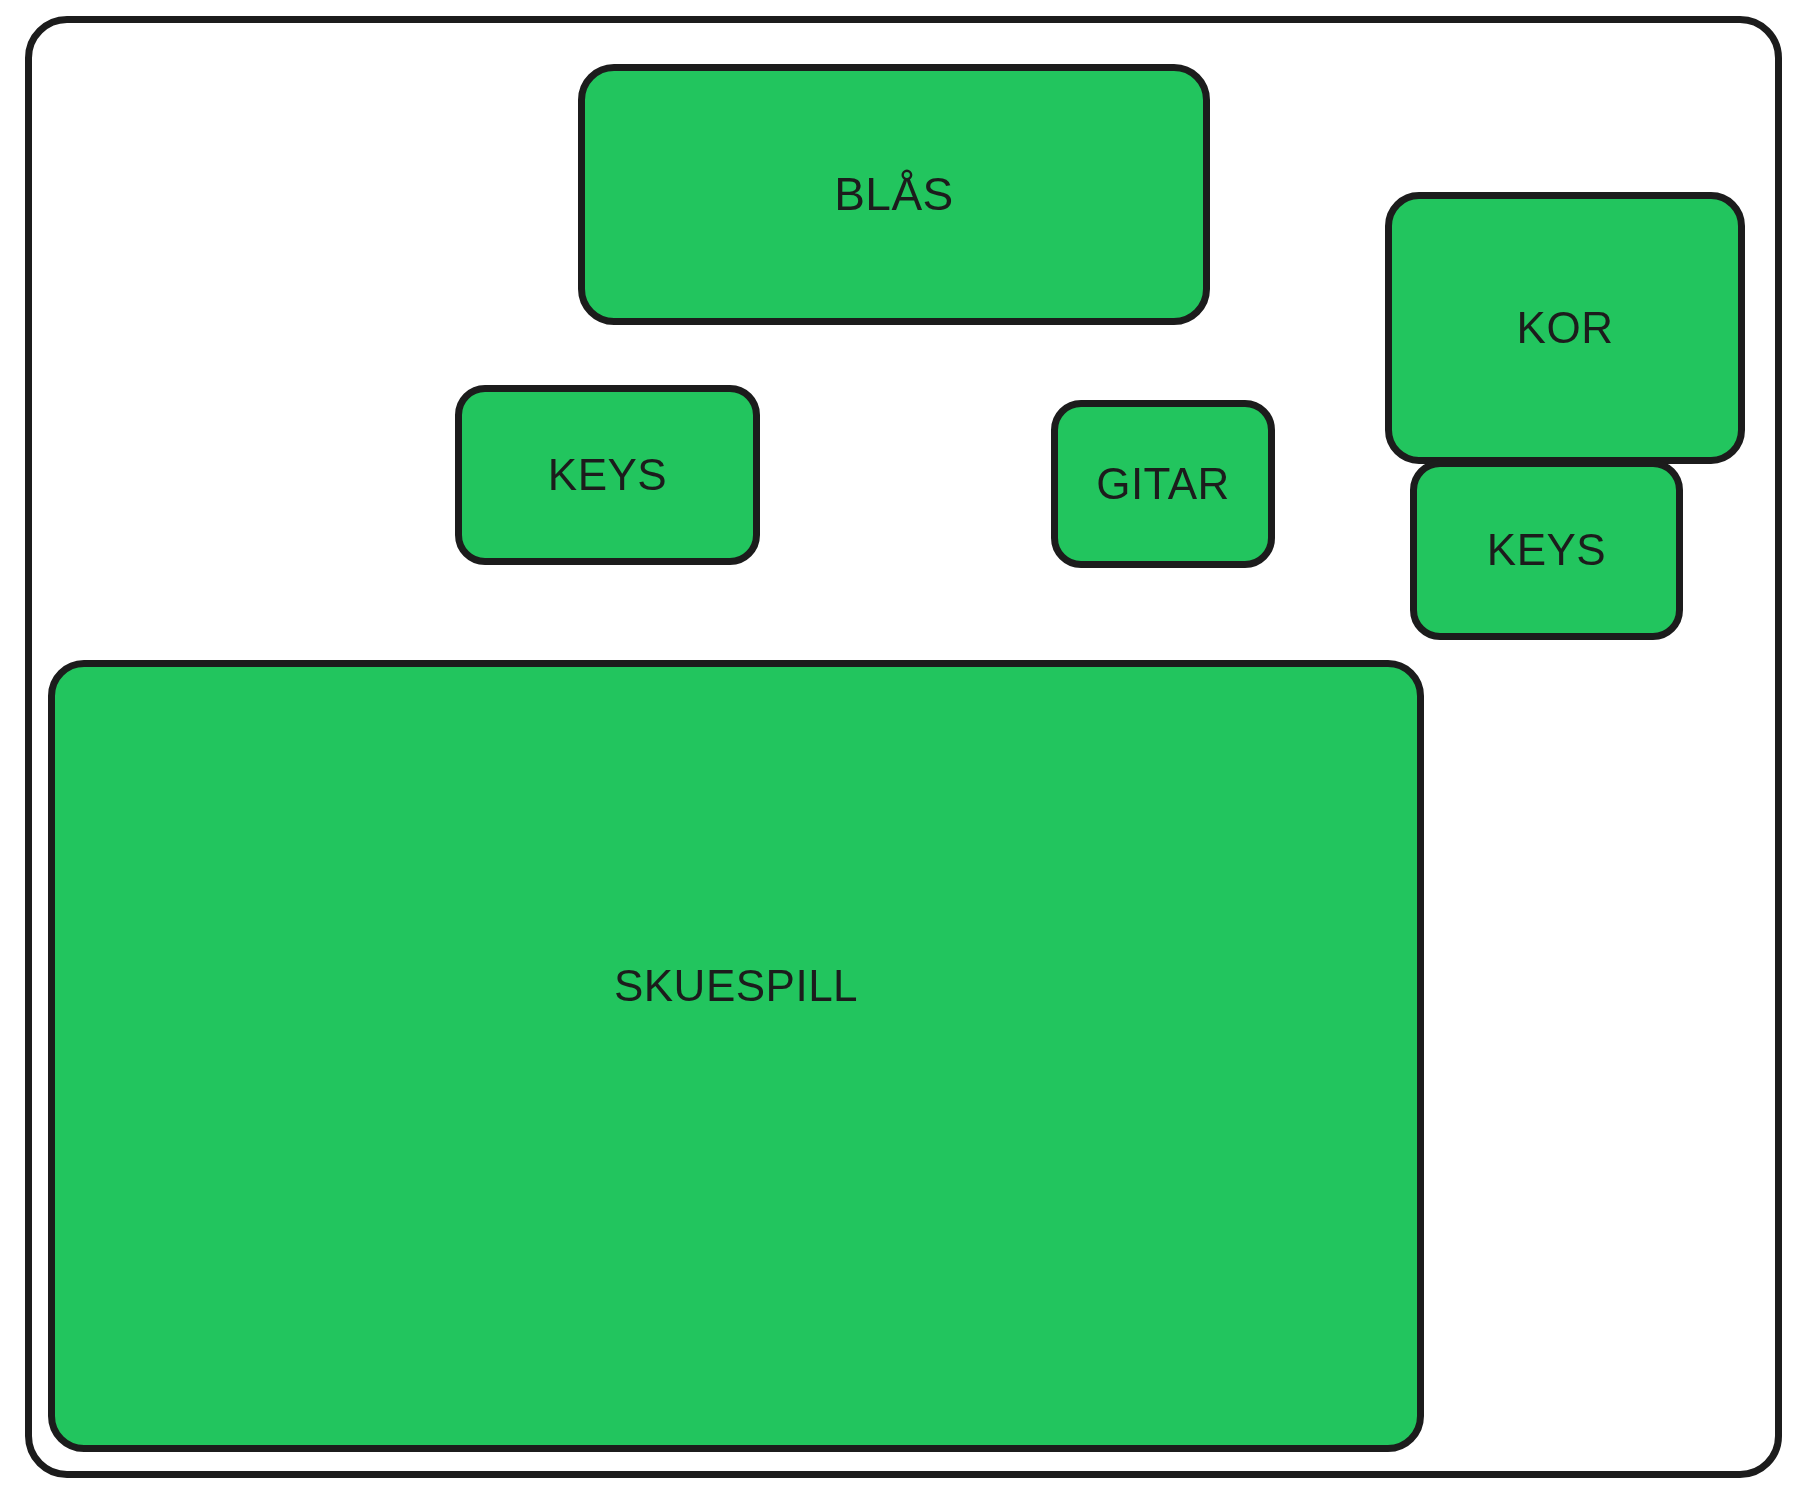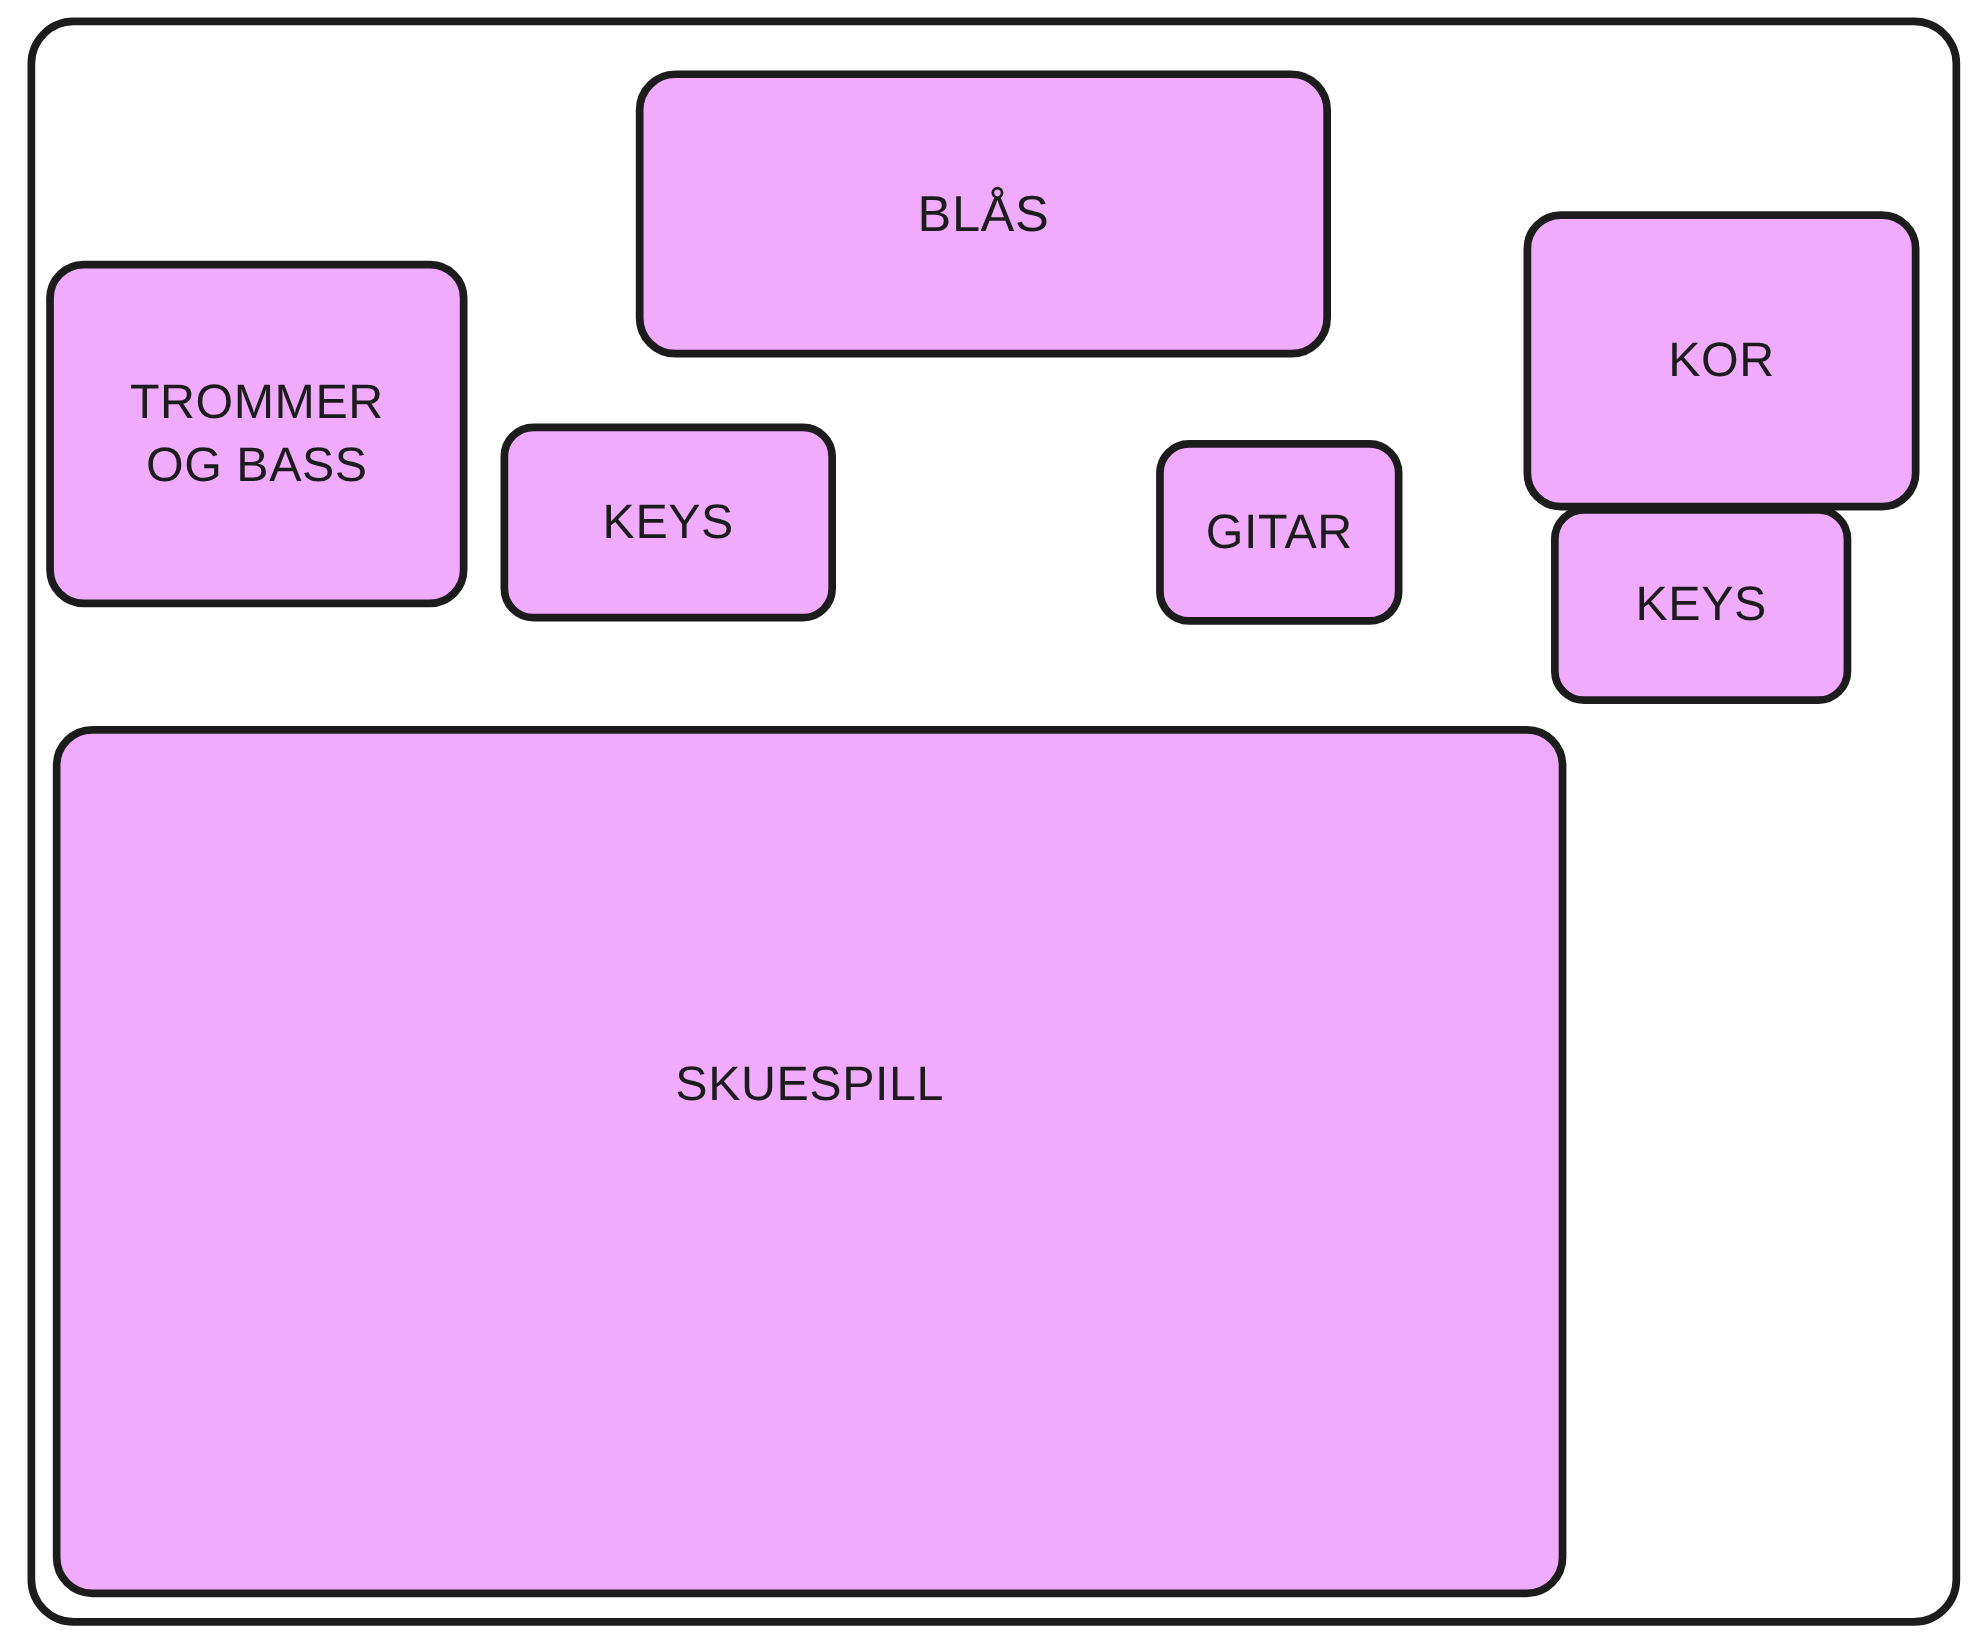--- a/index.html
+++ b/index.html
@@ -33,21 +33,21 @@
     border: 7px solid #1c1c1c;
     border-radius: 42px;
     background: transparent;
   }
 
   
   .zone {
     position: absolute;
     box-sizing: border-box;
     border: 7px solid #1c1c1c;
-    background: #f0abfc;
+    background: #22c55e;
     display: flex;
     align-items: center;
     justify-content: center;
     text-align: center;
   }
 
   .zone-label {
     font-family: "Liberation Sans", sans-serif;
     font-weight: 400;
     letter-spacing: 0.5px;
@@ -111,24 +111,20 @@
     top: -70px;
   }
 </style>
 </head>
 <body>
 
 <div id="stage-diagram">
 
   <div class="stage-outline"></div>
 
-  <div class="zone" id="zone-trommer-og-bass">
-    <span class="zone-label">TROMMER
-OG BASS</span>
-  </div>
 
   <div class="zone" id="zone-blas">
     <span class="zone-label">BLÅS</span>
   </div>
 
   <div class="zone" id="zone-keys-left">
     <span class="zone-label">KEYS</span>
   </div>
 
   <div class="zone" id="zone-gitar">

